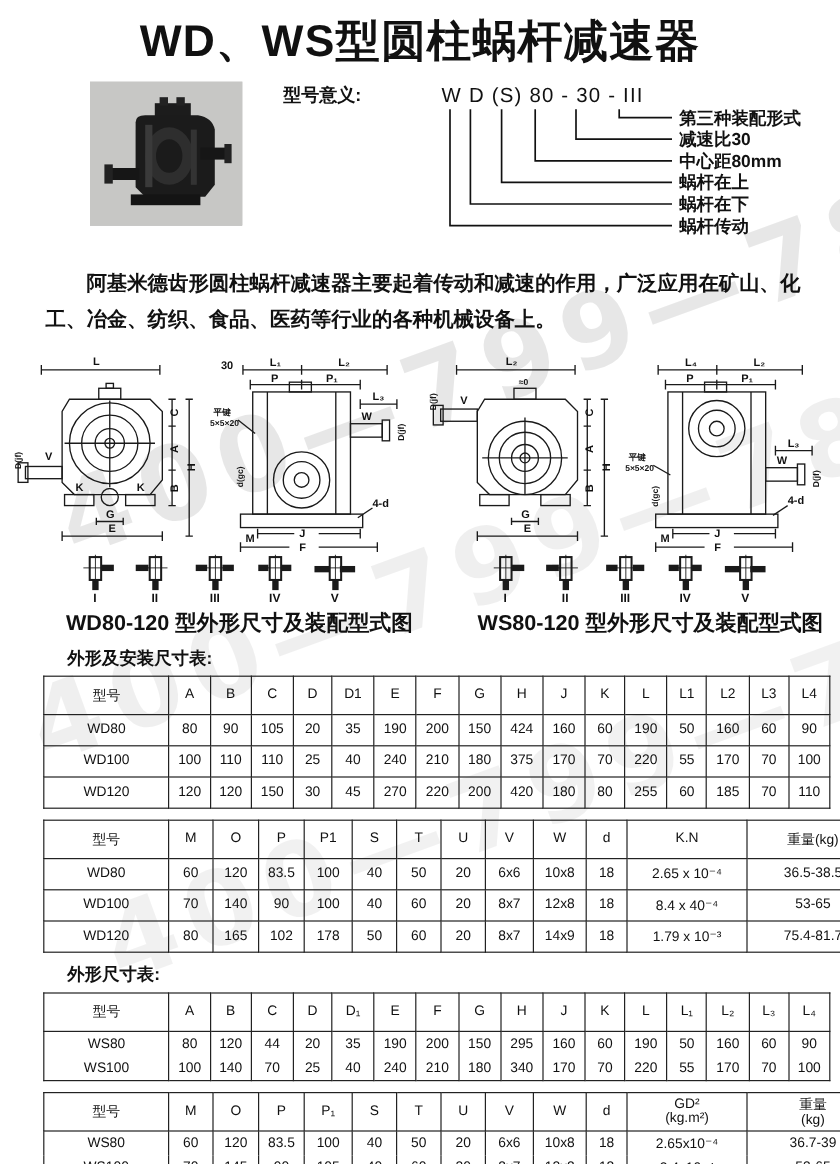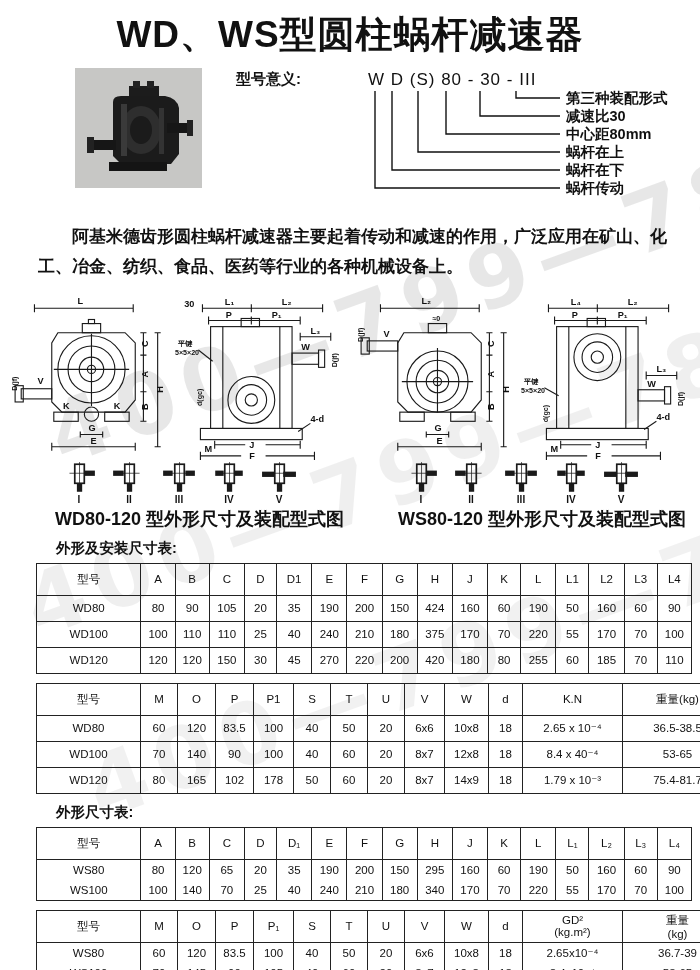--- a/index.html
+++ b/index.html
@@ -570,21 +570,21 @@
           <th>L₂</th>
           <th>L₃</th>
           <th>L₄</th>
         </tr>
       </thead>
       <tbody>
         <tr>
           <td>WS80</td>
           <td>80</td>
           <td>120</td>
-          <td>65</td>
+          <td>44</td>
           <td>20</td>
           <td>35</td>
           <td>190</td>
           <td>200</td>
           <td>150</td>
           <td>295</td>
           <td>160</td>
           <td>60</td>
           <td>190</td>
           <td>50</td>

